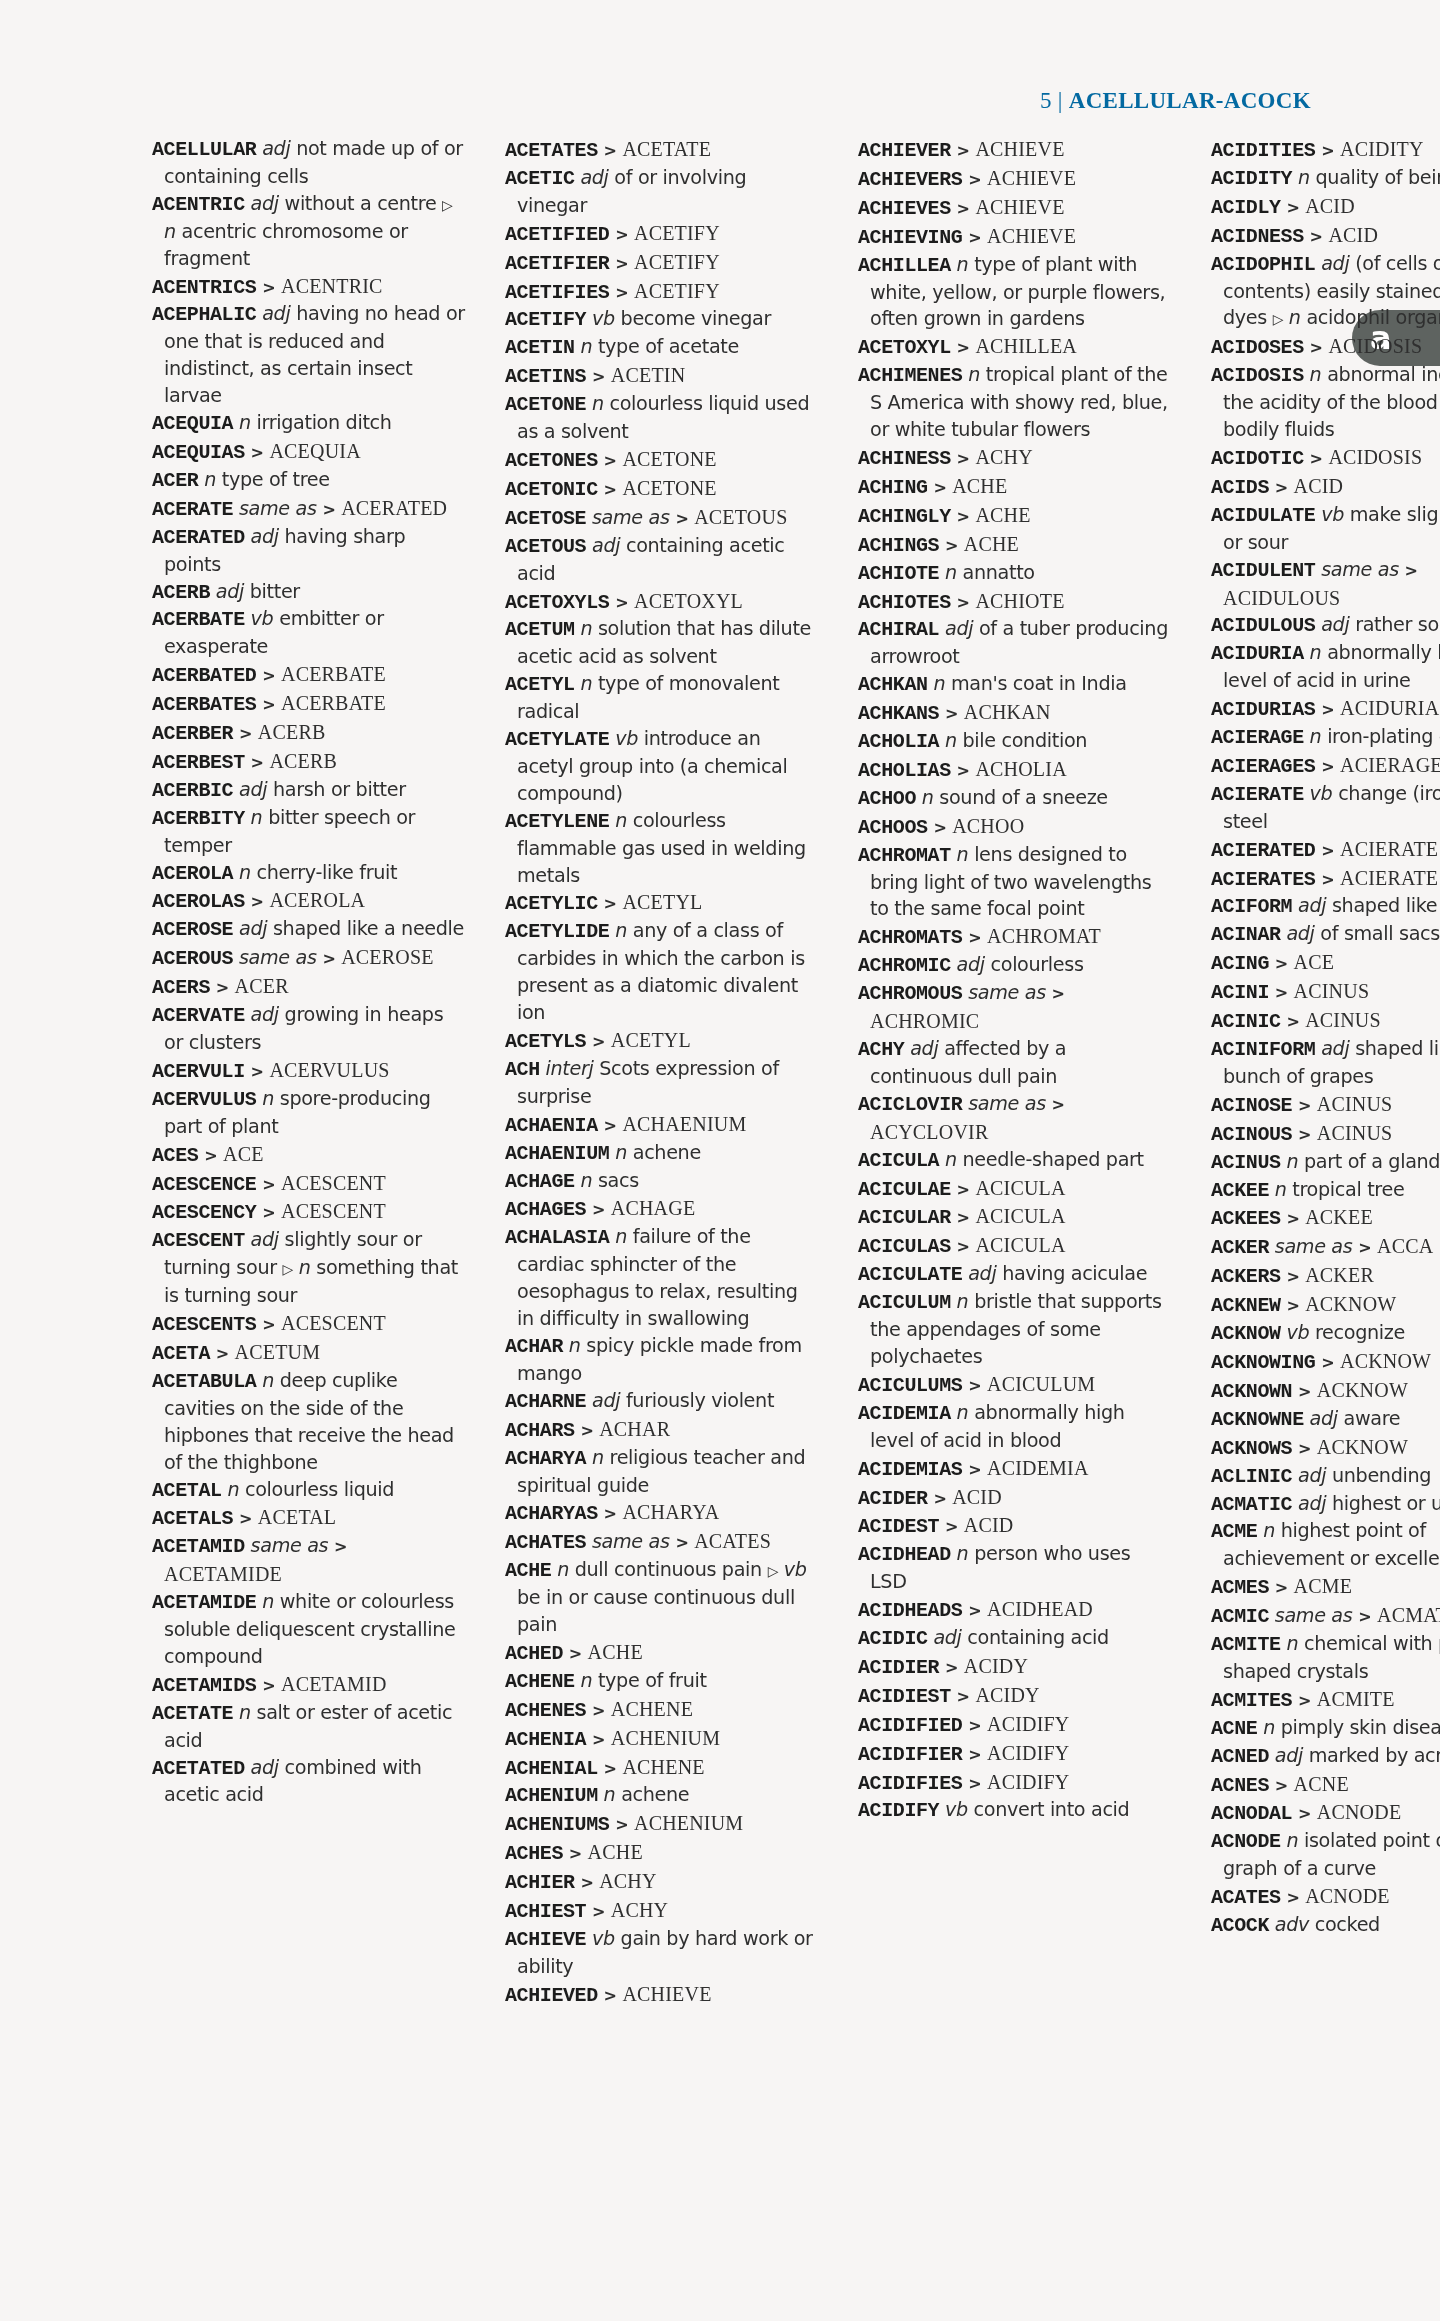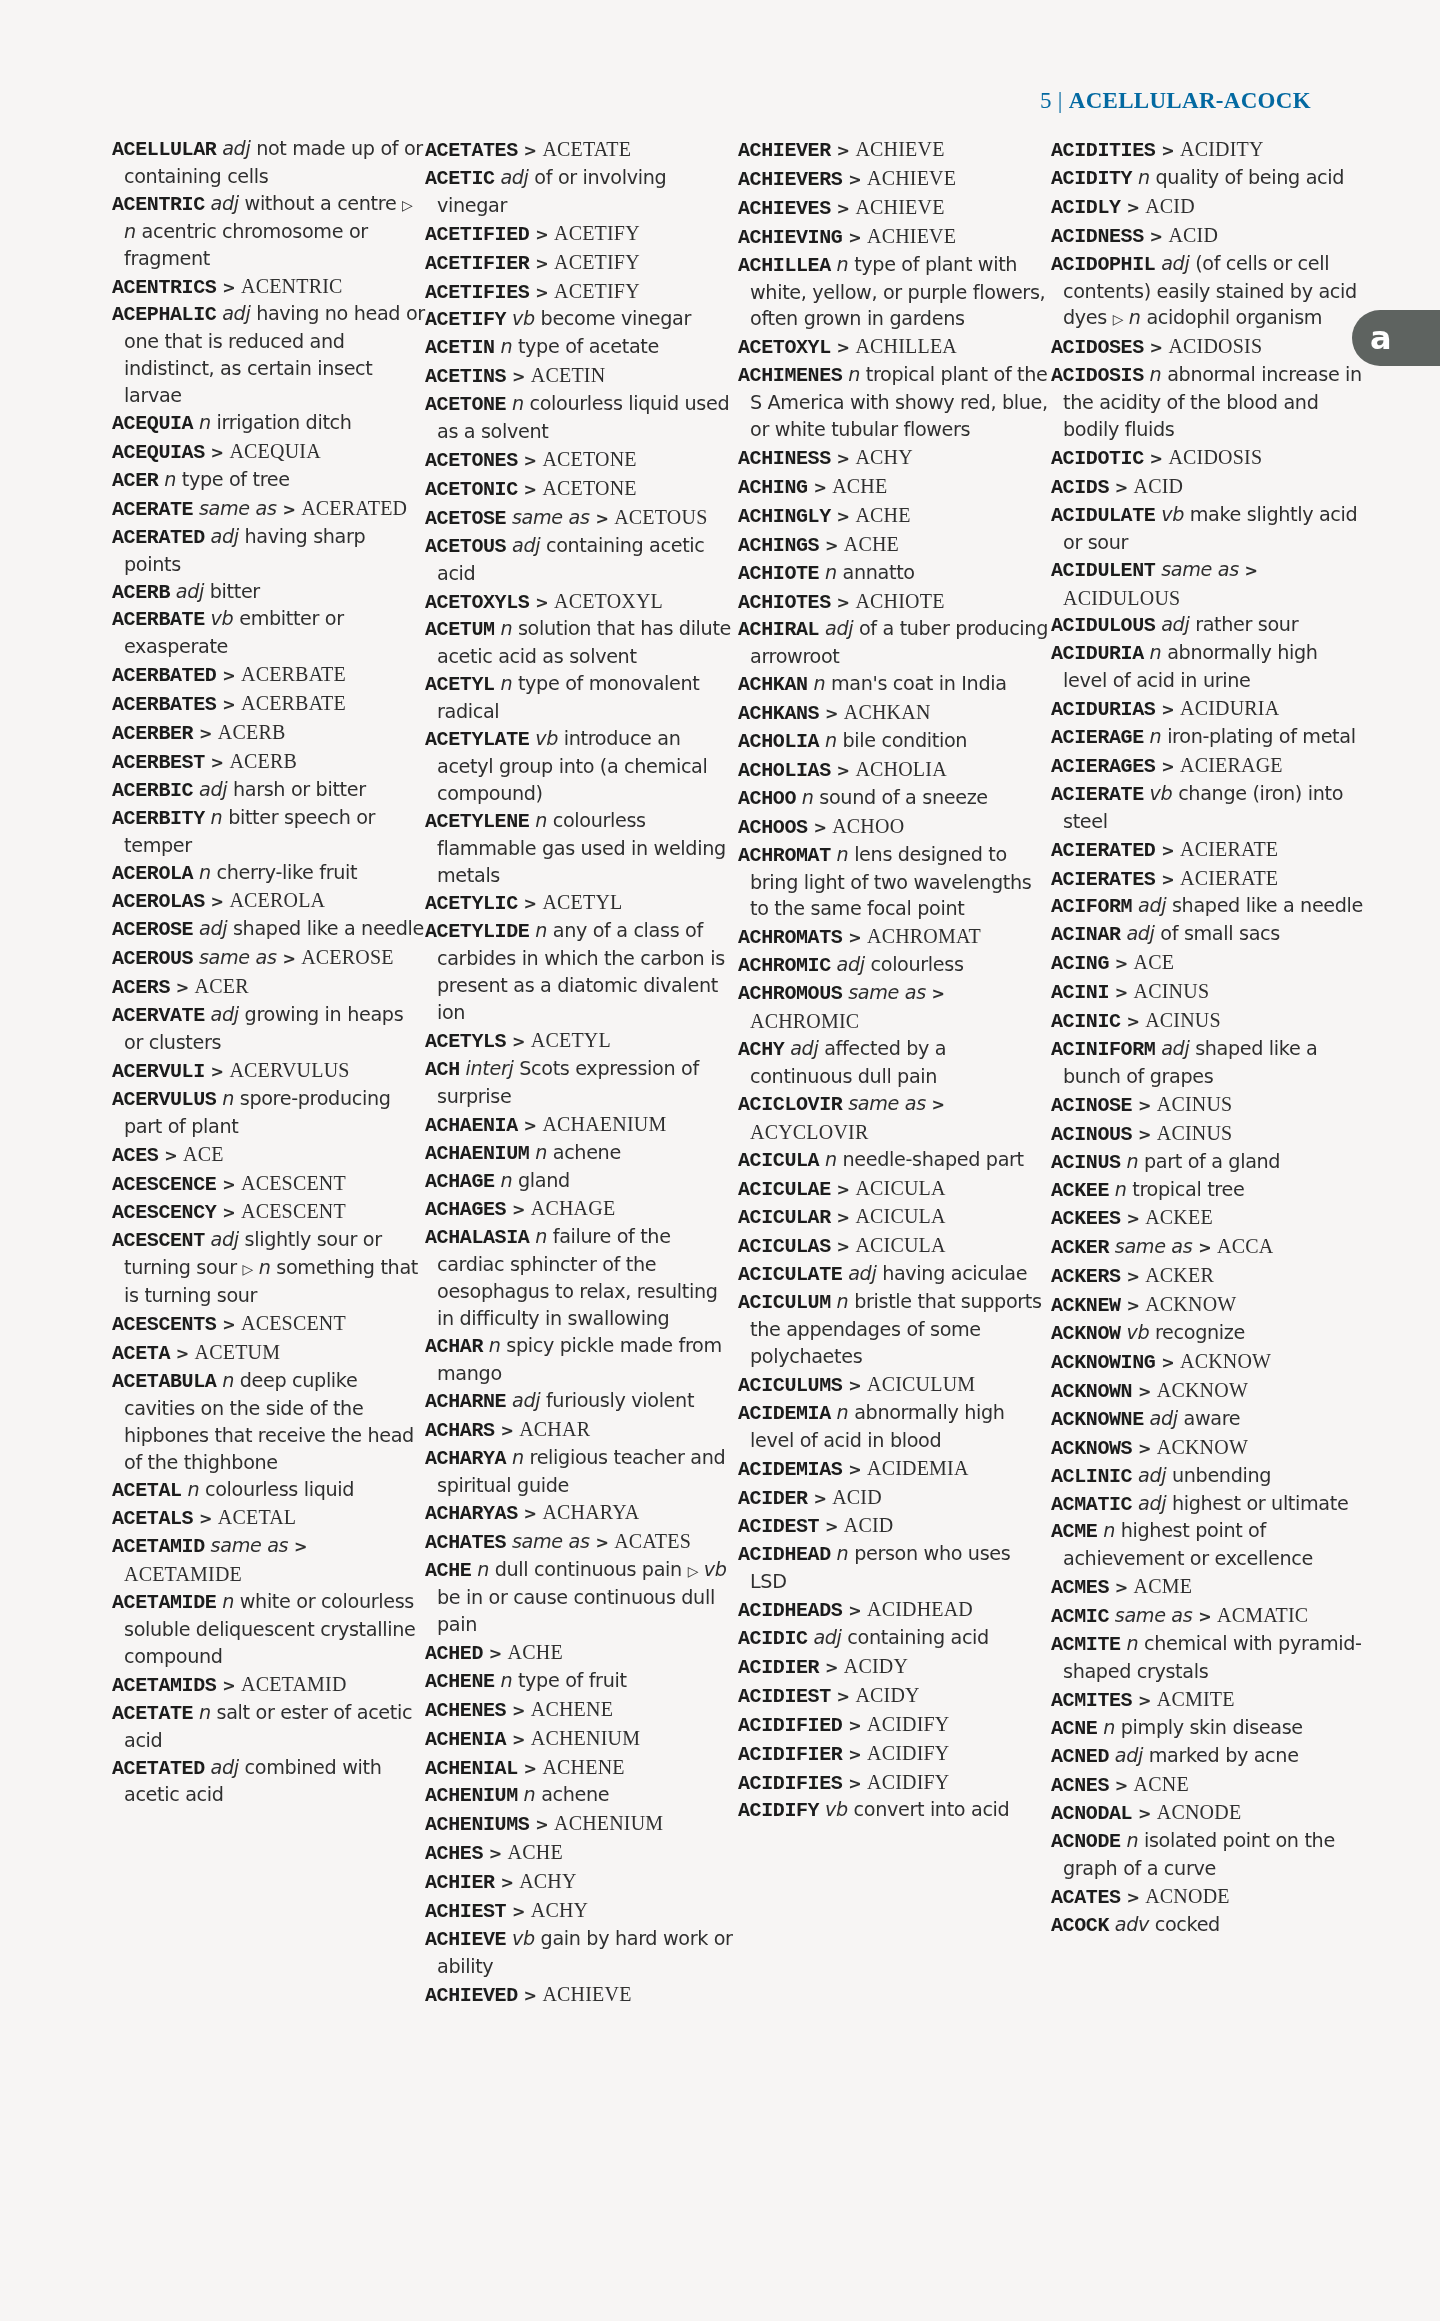--- a/index.html
+++ b/index.html
@@ -26,21 +26,21 @@
     display: flex; align-items: center;
     padding-left: 18px; box-sizing: border-box;
     color: #ffffff;
     font-family: "DejaVu Sans", sans-serif;
     font-weight: bold; font-size: 32px;
   }
   .columns {
     position: absolute; top: 136px; left: 112px;
     display: flex; gap: 0;
   }
-  .col { width: 313px; }
+  .col { width: 313px; margin-left: 40px; }
   .entry {
     font-family: "DejaVu Sans", sans-serif;
     font-size: 19.2px; line-height: 26.9px;
     padding-left: 12px; text-indent: -12px;
     color: #2f2f2f;
     letter-spacing: -0.35px;
   }
   .hw {
     font-family: "Liberation Mono", monospace;
     font-weight: bold; font-size: 20px;
@@ -125,21 +125,21 @@
       <div class="entry"><span class="hw">ACETUM</span> <span class="pos">n</span> <span>solution that has dilute acetic acid as solvent</span></div>
       <div class="entry"><span class="hw">ACETYL</span> <span class="pos">n</span> <span>type of monovalent radical</span></div>
       <div class="entry"><span class="hw">ACETYLATE</span> <span class="pos">vb</span> <span>introduce an acetyl group into (a chemical compound)</span></div>
       <div class="entry"><span class="hw">ACETYLENE</span> <span class="pos">n</span> <span>colourless flammable gas used in welding metals</span></div>
       <div class="entry"><span class="hw">ACETYLIC</span> <span class="gt">&gt;</span> <span class="xref">ACETYL</span></div>
       <div class="entry"><span class="hw">ACETYLIDE</span> <span class="pos">n</span> <span>any of a class of carbides in which the carbon is present as a diatomic divalent ion</span></div>
       <div class="entry"><span class="hw">ACETYLS</span> <span class="gt">&gt;</span> <span class="xref">ACETYL</span></div>
       <div class="entry"><span class="hw">ACH</span> <span class="pos">interj</span> <span>Scots expression of surprise</span></div>
       <div class="entry"><span class="hw">ACHAENIA</span> <span class="gt">&gt;</span> <span class="xref">ACHAENIUM</span></div>
       <div class="entry"><span class="hw">ACHAENIUM</span> <span class="pos">n</span> <span>achene</span></div>
-      <div class="entry"><span class="hw">ACHAGE</span> <span class="pos">n</span> <span>gland</span></div>
+      <div class="entry"><span class="hw">ACHAGE</span> <span class="pos">n</span> <span>sacs</span></div>
       <div class="entry"><span class="hw">ACHAGES</span> <span class="gt">&gt;</span> <span class="xref">ACHAGE</span></div>
       <div class="entry"><span class="hw">ACHALASIA</span> <span class="pos">n</span> <span>failure of the cardiac sphincter of the oesophagus to relax, resulting in difficulty in swallowing</span></div>
       <div class="entry"><span class="hw">ACHAR</span> <span class="pos">n</span> <span>spicy pickle made from mango</span></div>
       <div class="entry"><span class="hw">ACHARNE</span> <span class="pos">adj</span> <span>furiously violent</span></div>
       <div class="entry"><span class="hw">ACHARS</span> <span class="gt">&gt;</span> <span class="xref">ACHAR</span></div>
       <div class="entry"><span class="hw">ACHARYA</span> <span class="pos">n</span> <span>religious teacher and spiritual guide</span></div>
       <div class="entry"><span class="hw">ACHARYAS</span> <span class="gt">&gt;</span> <span class="xref">ACHARYA</span></div>
       <div class="entry"><span class="hw">ACHATES</span> <span class="pos">same as</span> <span class="gt">&gt;</span> <span class="xref">ACATES</span></div>
       <div class="entry"><span class="hw">ACHE</span> <span class="pos">n</span> <span>dull continuous pain</span> <span class="tri">▷</span> <span class="pos">vb</span> <span>be in or cause continuous dull pain</span></div>
       <div class="entry"><span class="hw">ACHED</span> <span class="gt">&gt;</span> <span class="xref">ACHE</span></div>

